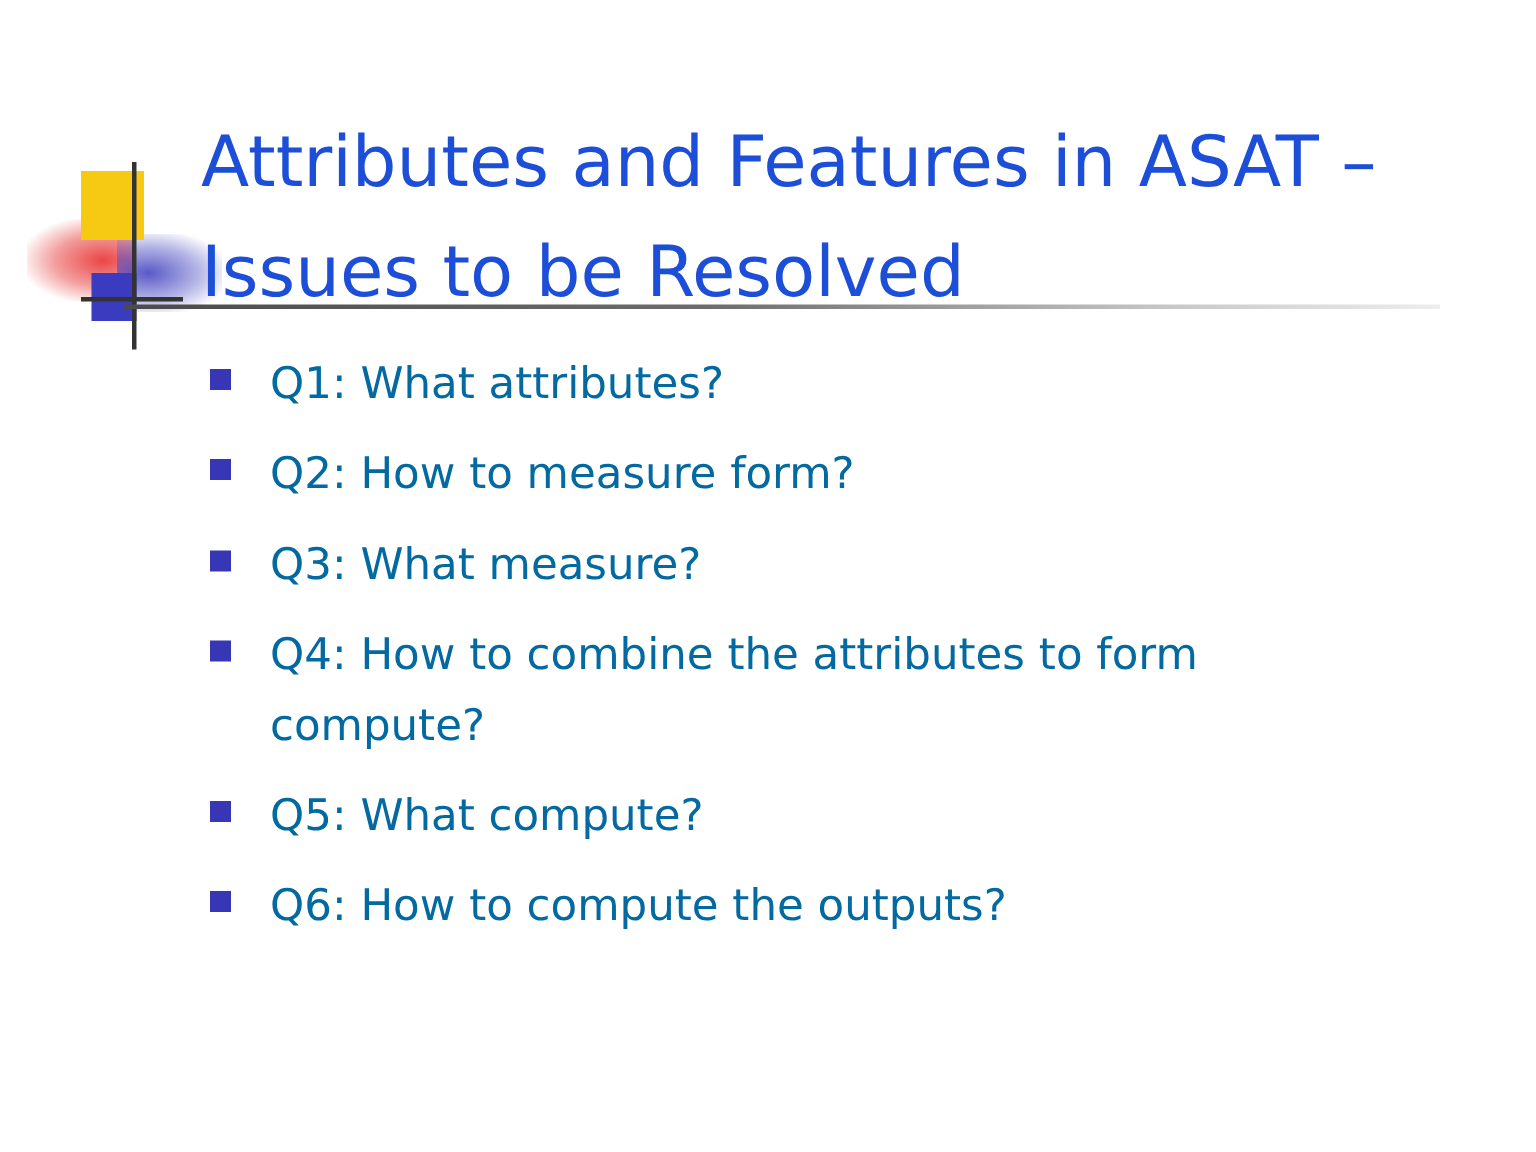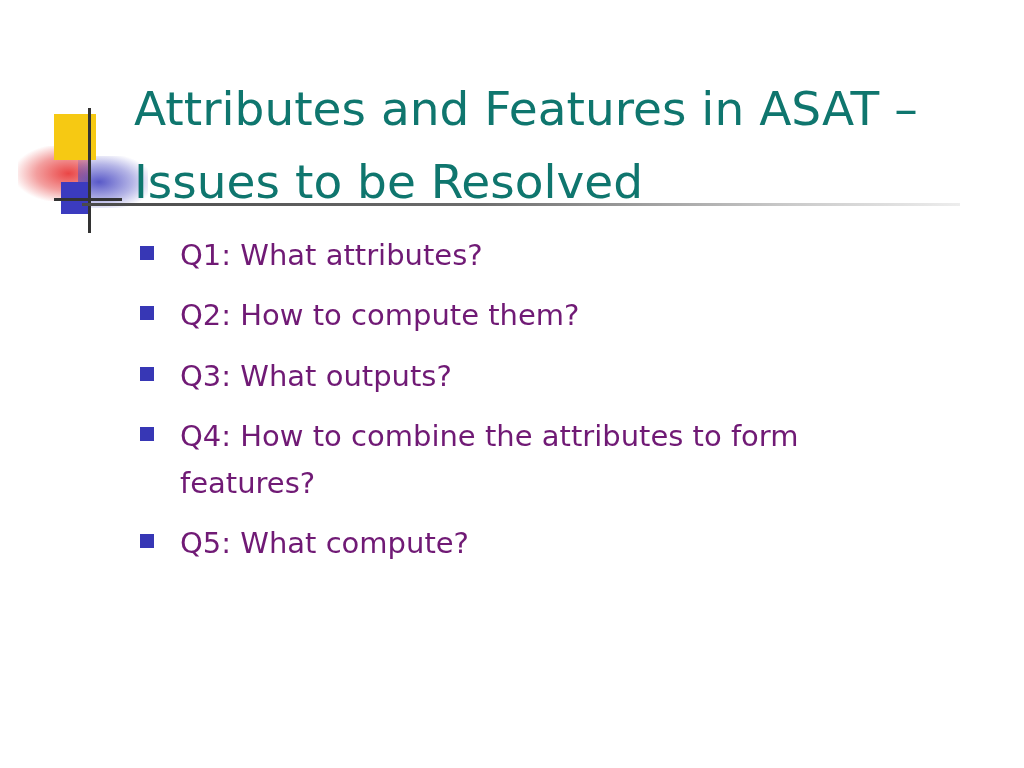--- a/index.html
+++ b/index.html
@@ -76,21 +76,21 @@
     height: 3px;
     background: #333333;
   }
 
   
   .title {
     position: absolute;
     left: 134px;
     top: 42px;
     width: 840px;
-    color: #0f766e;
+    color: #1d4ed8;
     font-size: 47px;
     line-height: 1.55;
     font-weight: normal;
     letter-spacing: 0px;
   }
   .title-rule {
     position: absolute;
     left: 82px;
     top: 203px;
     width: 878px;
@@ -113,21 +113,21 @@
   .bullet-marker {
     flex: 0 0 auto;
     width: 14px;
     height: 14px;
     background: #3737b5;
     margin-top: 14px;
     margin-right: 26px;
   }
   .bullet-text {
     flex: 1 1 auto;
-    color: #701a75;
+    color: #0369a1;
     font-size: 29px;
     line-height: 1.6;
     max-width: 760px;
   }
 </style>
 </head>
 <body>
 
 <div class="slide">
 
@@ -145,34 +145,38 @@
 
   <div class="body-list">
 
     <div class="bullet-row">
       <span class="bullet-marker"></span>
       <span class="bullet-text">Q1: What attributes?</span>
     </div>
 
     <div class="bullet-row">
       <span class="bullet-marker"></span>
-      <span class="bullet-text">Q2: How to compute them?</span>
+      <span class="bullet-text">Q2: How to measure form?</span>
     </div>
 
     <div class="bullet-row">
       <span class="bullet-marker"></span>
-      <span class="bullet-text">Q3: What outputs?</span>
+      <span class="bullet-text">Q3: What measure?</span>
     </div>
 
     <div class="bullet-row">
       <span class="bullet-marker"></span>
-      <span class="bullet-text">Q4: How to combine the attributes to form features?</span>
+      <span class="bullet-text">Q4: How to combine the attributes to form compute?</span>
     </div>
 
     <div class="bullet-row">
       <span class="bullet-marker"></span>
       <span class="bullet-text">Q5: What compute?</span>
     </div>
 
+    <div class="bullet-row">
+      <span class="bullet-marker"></span>
+      <span class="bullet-text">Q6: How to compute the outputs?</span>
+    </div>
 
 
   </div>
 </div>
 
 </body></html>

